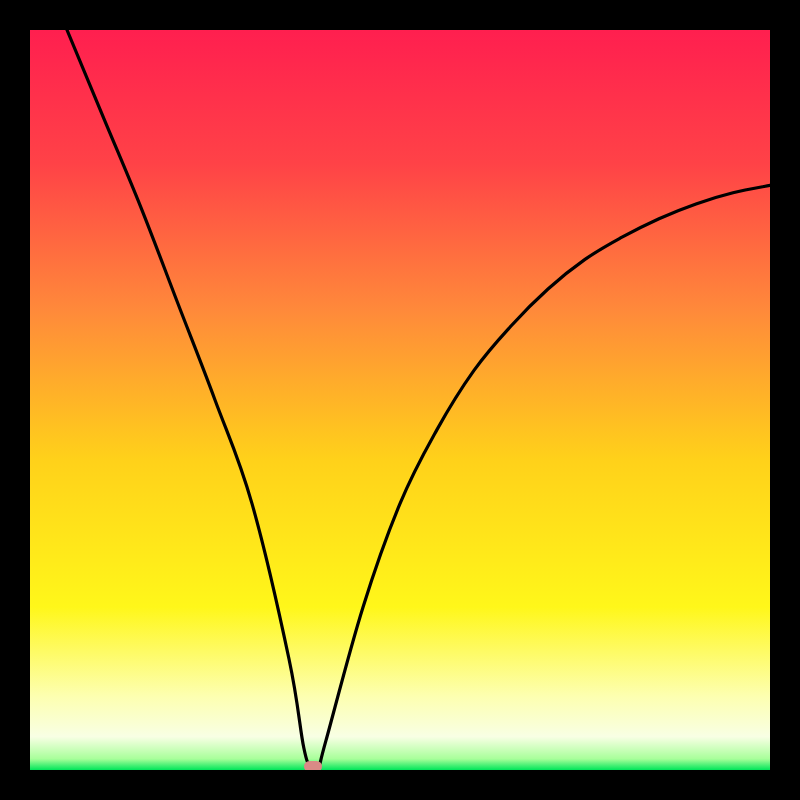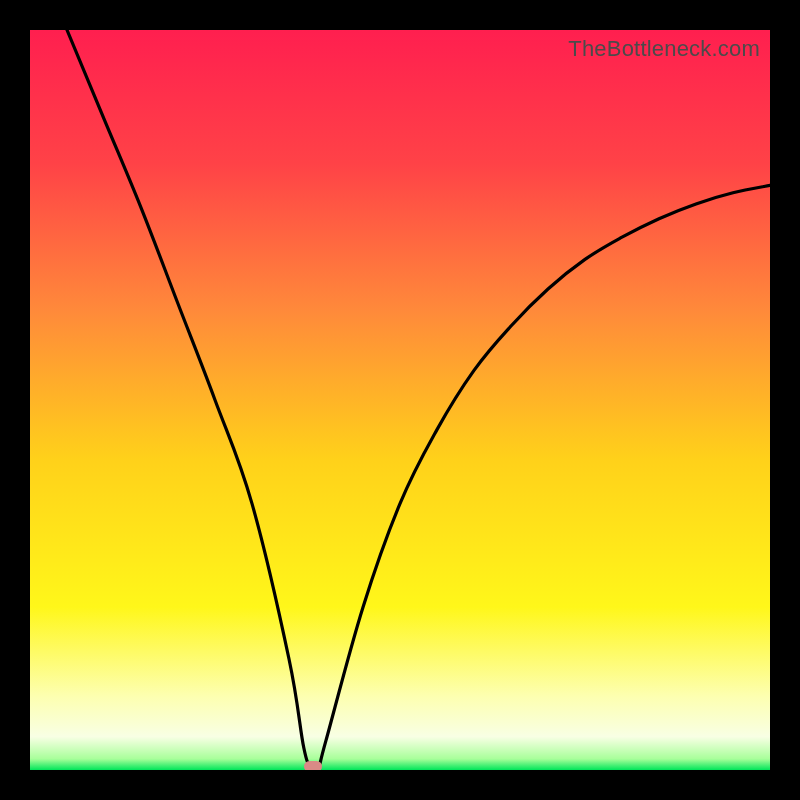--- a/index.html
+++ b/index.html
@@ -72,21 +72,20 @@
             <stop offset="78%" stop-color="#fff71a"></stop>
             <stop offset="90%" stop-color="#fdffb0"></stop>
             <stop offset="95.5%" stop-color="#f8ffe4"></stop>
             <stop offset="98.5%" stop-color="#a8ff9a"></stop>
             <stop offset="100%" stop-color="#00e55a"></stop>
           </linearGradient>
       </defs>
       <rect x="0" y="0" width="740" height="740" fill="url(#bg-grad)"></rect>
     </svg>
 
-    <div class="watermark">TheBottleneck.com</div>
 
     <svg class="curve" viewBox="0 0 740 740" preserveAspectRatio="none">
       <path id="curve-path" d="M 37 0 C 43.66 15.983999999999991, 60.68 56.83199999999995, 74 88.79999999999995 C 87.32 120.76799999999996, 97.68 144.3, 111 177.60000000000002 C 124.32 210.90000000000003, 134.68 239.168, 148 273.8 C 161.32 308.432, 171.68 334.036, 185 370 C 198.32 405.964, 208.68 426.98, 222 473.6 C 235.32 520.22, 249.676 585.044, 259 629 C 268.324 672.956, 269.80400000000003 698.486, 273.8 717.8 C 277.796 737.1139999999999, 278.536 732.9699999999999, 281.2 736.3 C 283.864 739.63, 285.93600000000004 740.962, 288.6 736.3 C 291.264 731.6379999999999, 288.008 739.038, 296 710.4 C 303.992 681.762, 319.68 619.8240000000001, 333 577.2 C 346.32 534.576, 356.68 505.56800000000004, 370 473.6 C 383.32 441.632, 393.68000000000006 423.57599999999996, 407.00000000000006 399.59999999999997 C 420.32000000000005 375.62399999999997, 430.68 359.04799999999994, 444 340.4 C 457.32 321.752, 467.68 310.652, 481 296 C 494.32 281.348, 504.68 270.988, 518 259 C 531.32 247.012, 541.68 238.72400000000002, 555 229.40000000000003 C 568.32 220.07600000000005, 578.68 214.52600000000004, 592 207.20000000000005 C 605.32 199.87400000000005, 615.68 194.69400000000005, 629 188.70000000000005 C 642.32 182.70600000000005, 652.68 178.56199999999998, 666 173.89999999999998 C 679.32 169.23799999999997, 689.68 166.12999999999997, 703 162.79999999999995 C 716.32 159.46999999999994, 733.34 156.73199999999997, 740 155.39999999999998" fill="none" stroke-width="3.2" stroke-linecap="round" stroke-linejoin="round" stroke="#000000"></path>
     </svg>
 
     <div class="marker" id="min-marker" style="left: 274.42px; top: 731.3px; background: rgb(217, 138, 134);"></div>
 
   </div>
 </div>
 

